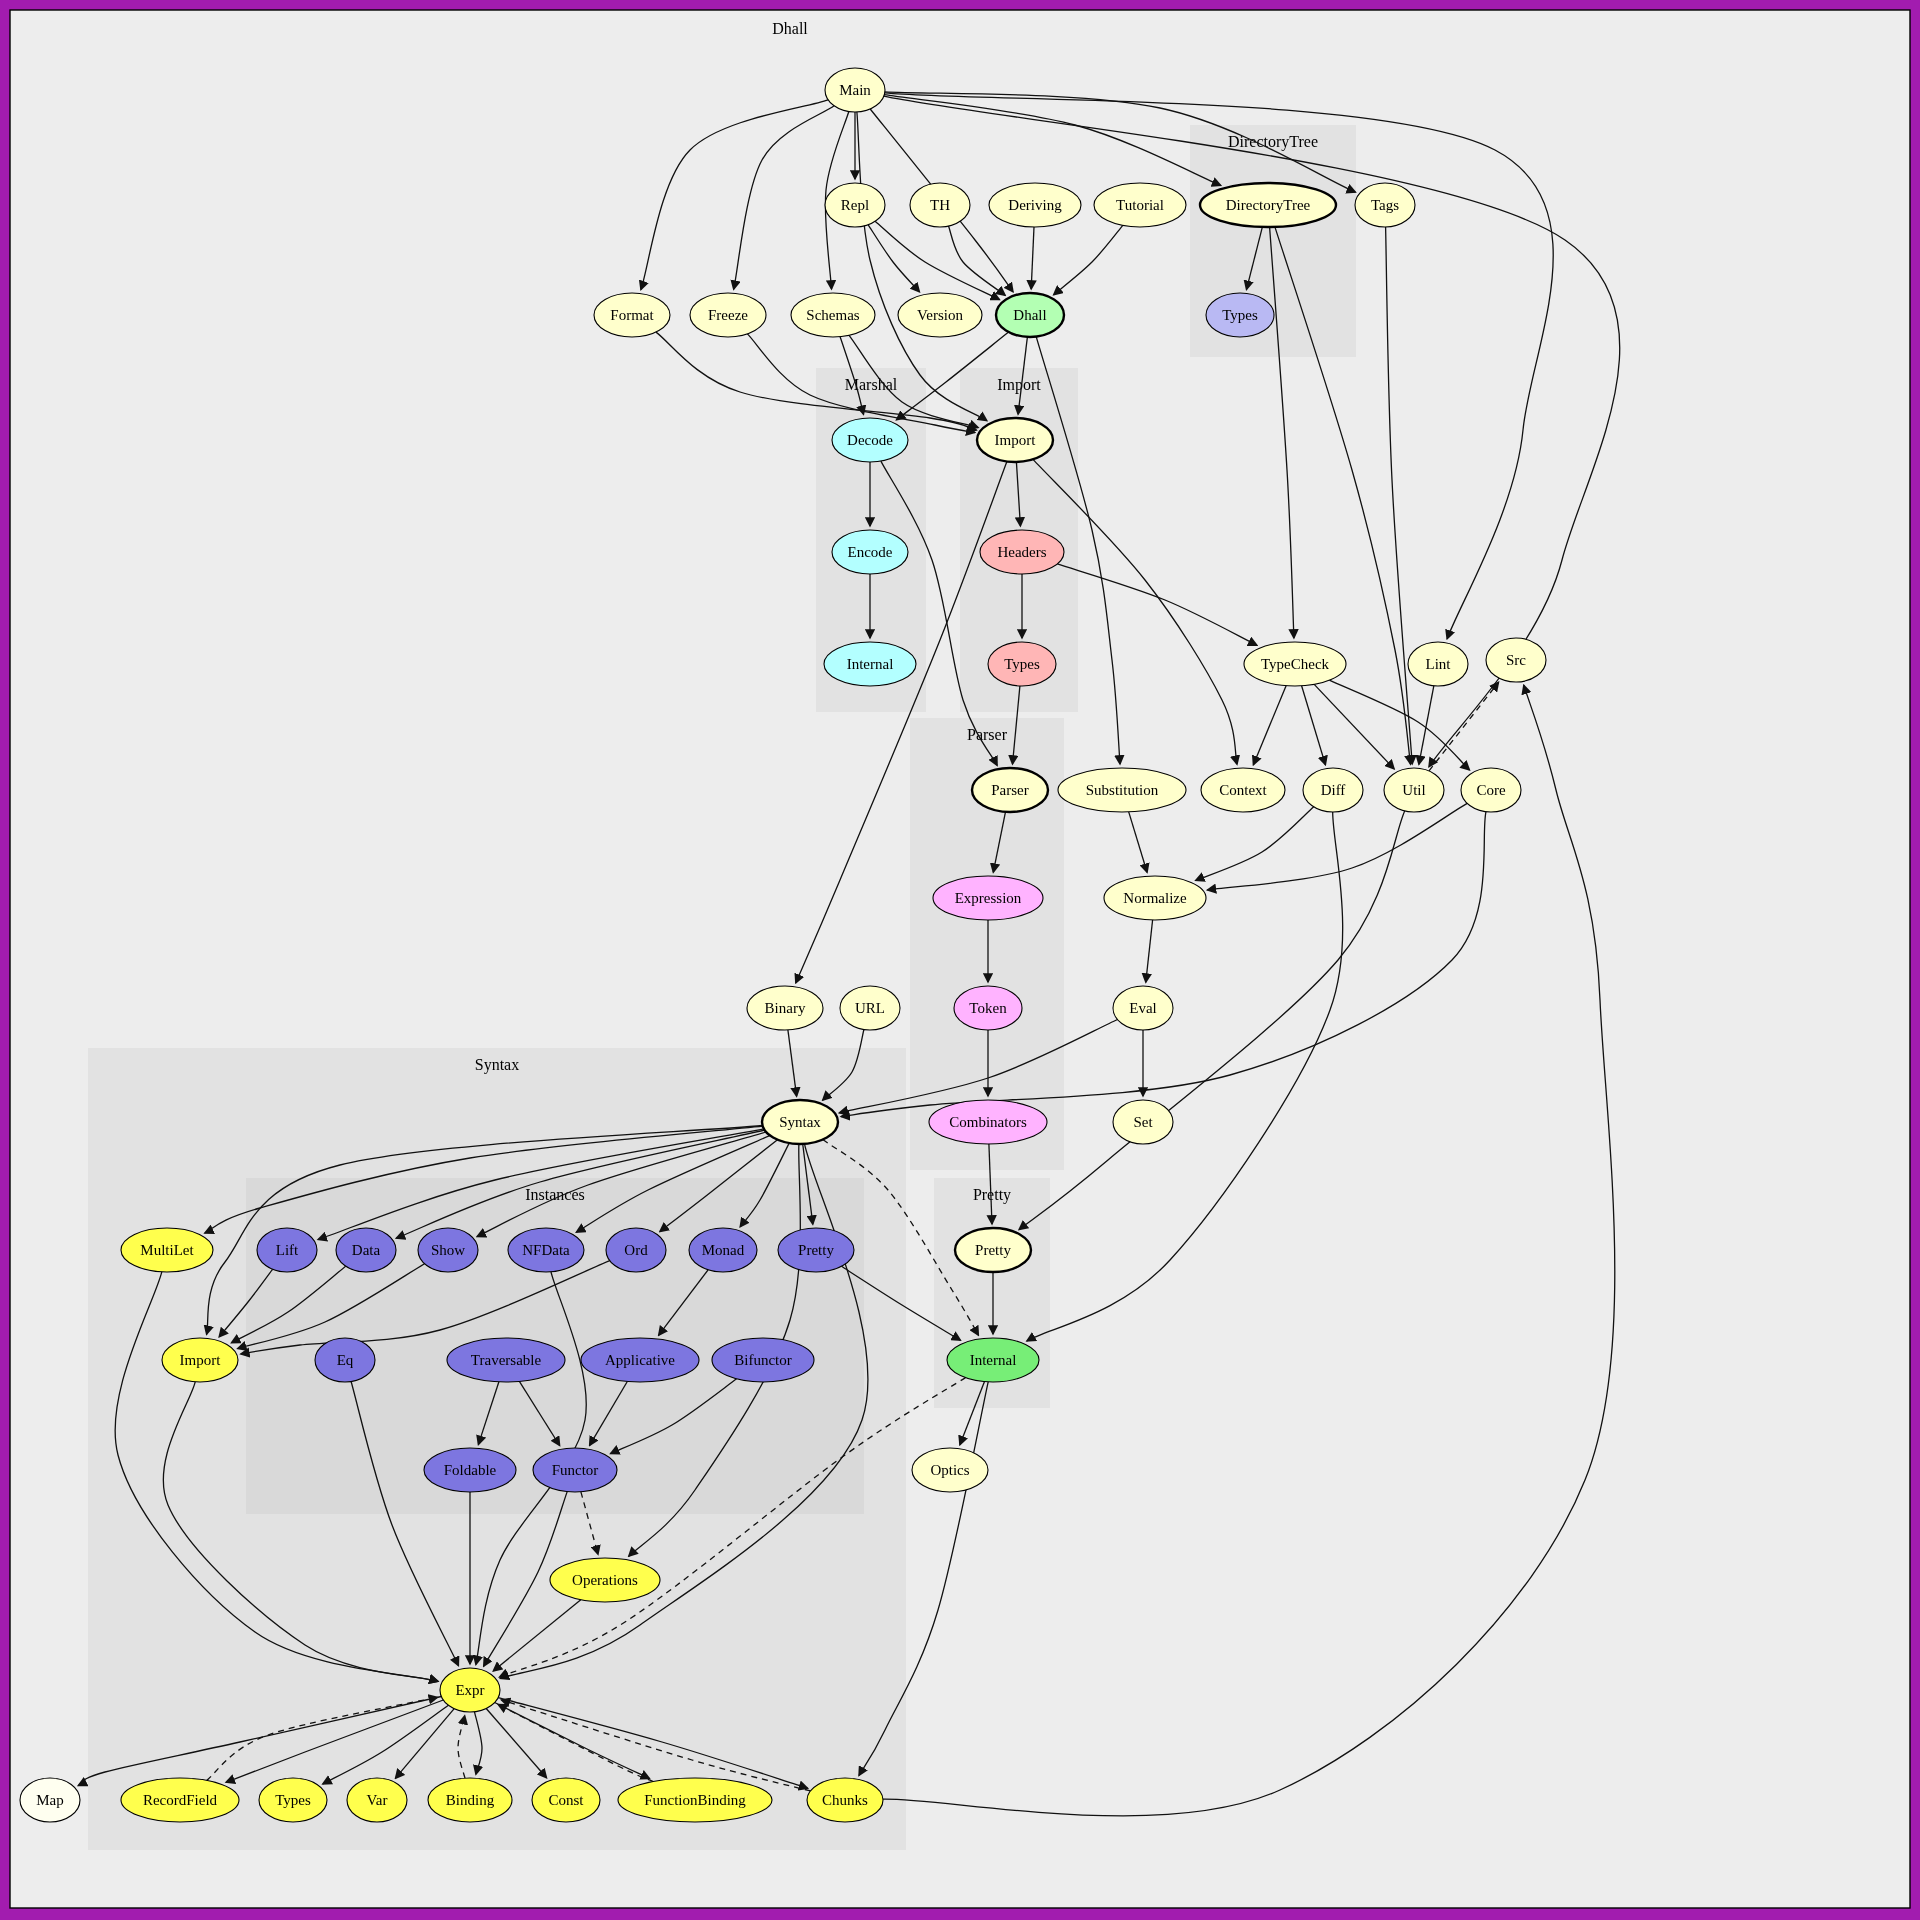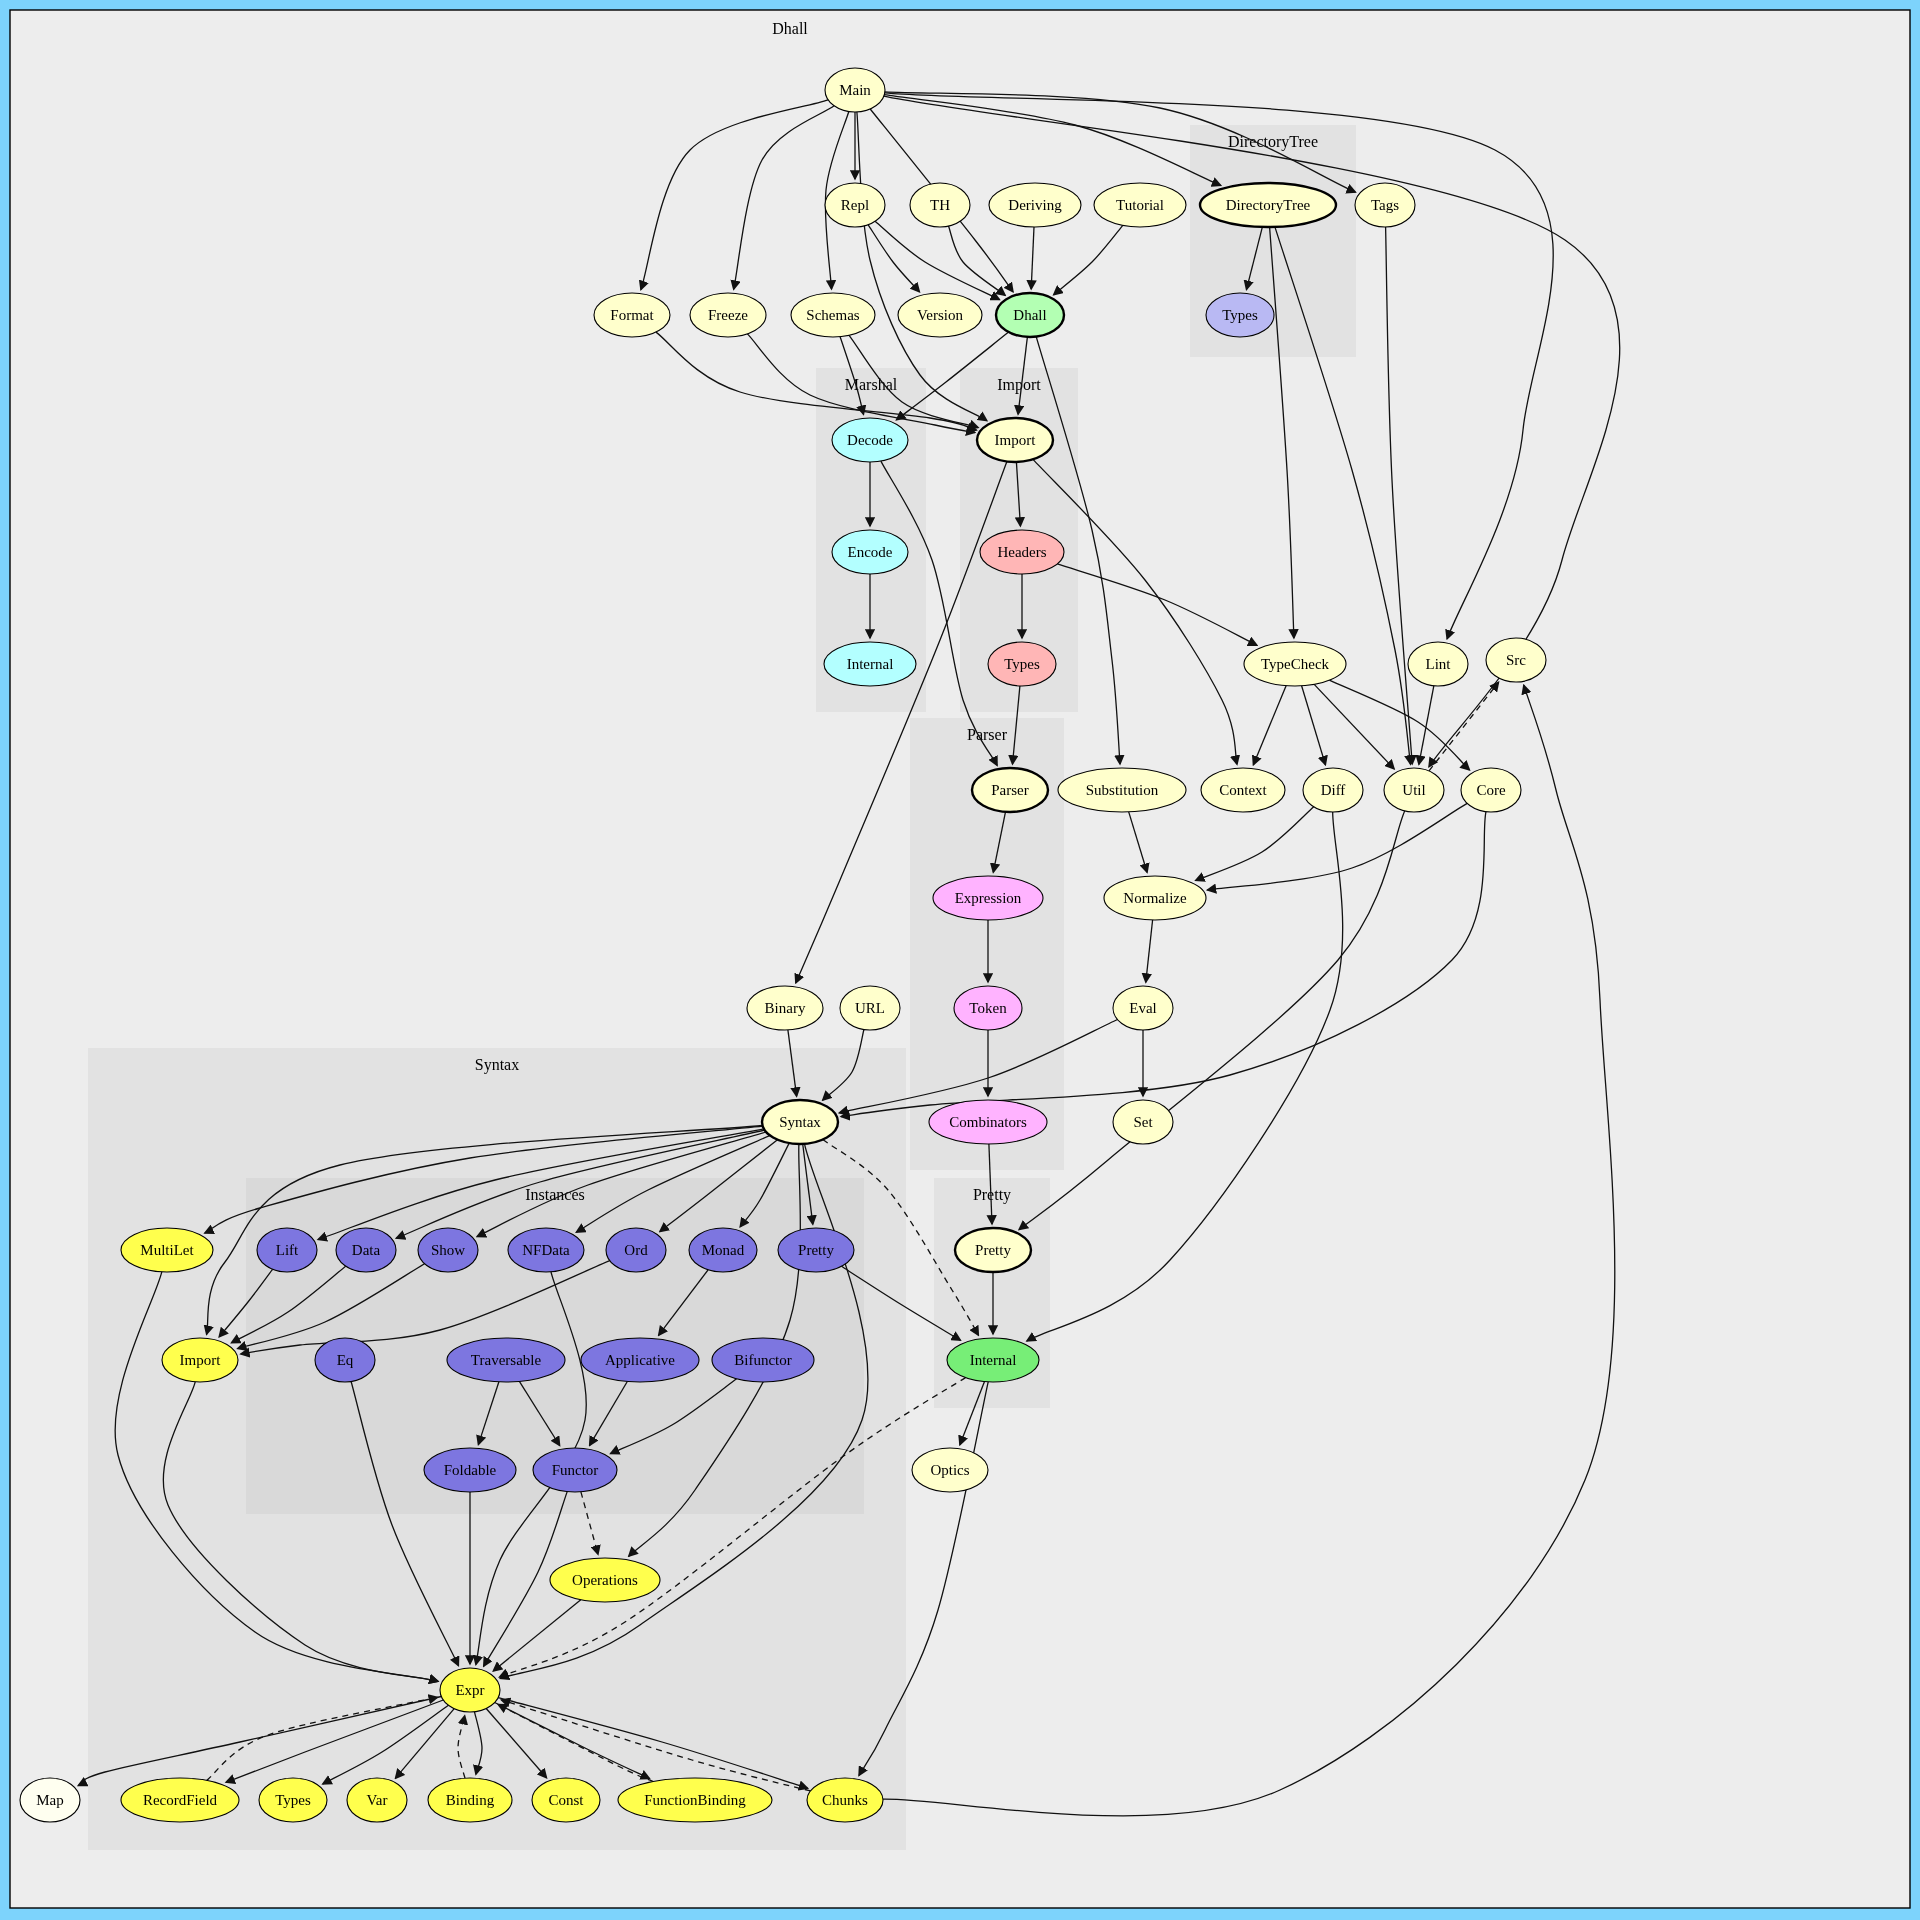--- a/index.html
+++ b/index.html
@@ -1,16 +1,16 @@
 <!DOCTYPE html>
 <html><head>
 <meta charset="utf-8">
 <style>
   html,body{margin:0;padding:0;background:#ffffff;}
-  .page{width:1920px;height:1920px;position:relative;background:#7dd3fc;}
+  .page{width:1920px;height:1920px;position:relative;background:#a21caf;}
   svg{display:block;}
   svg text{font-family:"Liberation Serif","DejaVu Serif",serif;fill:#000;}
   .cluster-label{font-size:16px;}
   .node-label{font-size:15px;}
 </style>
 </head>
 <body>
 
 <div class="page">
   <svg id="graph" width="1920" height="1920" viewBox="0 0 1920 1920">

